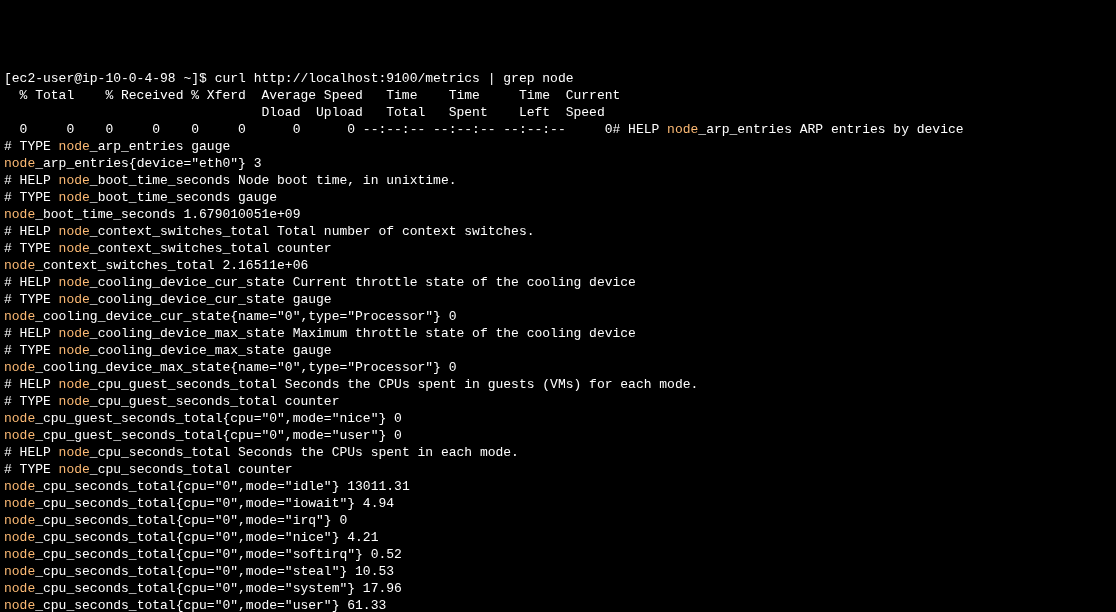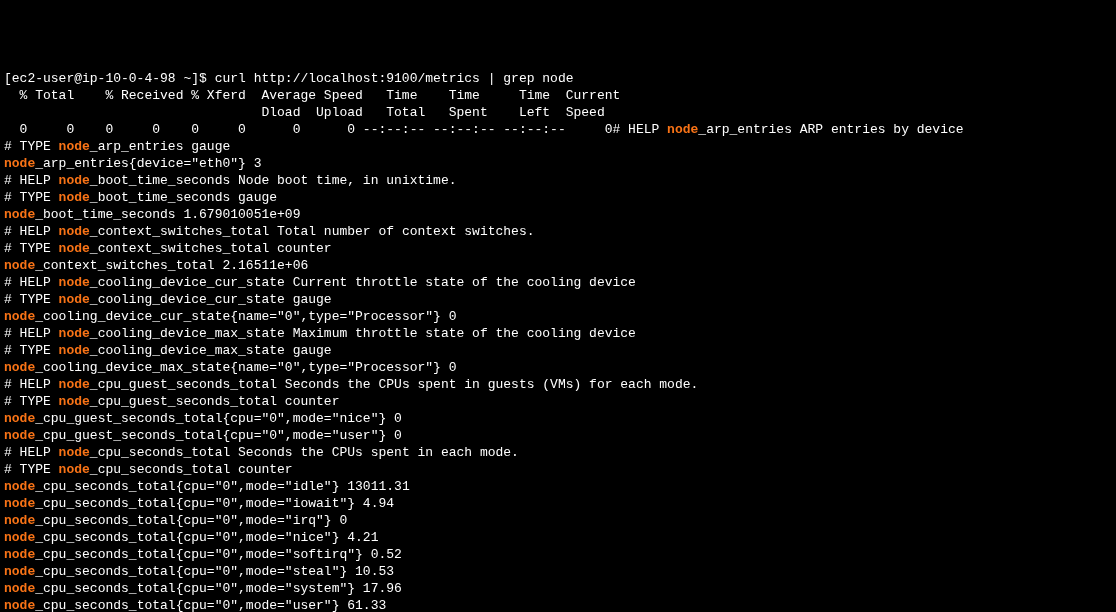--- a/index.html
+++ b/index.html
@@ -9,21 +9,21 @@
     font-size: 13px;
     line-height: 17px;
     margin: 0;
     padding: 2px 4px;
     white-space: pre;
     overflow: hidden;
     width: 1116px;
     height: 612px;
     box-sizing: border-box;
   }
-  .hl { color: #f97316; font-weight: bold; }
+  .hl { color: #fdba74; font-weight: normal; }
   .row { display: block; }
 </style>
 </head>
 <body>
 
 
 
 <div id="terminal"><span class="row">[ec2-user@ip-10-0-4-98 ~]$ curl http://localhost:9100/metrics | grep node</span><span class="row">  % Total    % Received % Xferd  Average Speed   Time    Time     Time  Current</span><span class="row">                                 Dload  Upload   Total   Spent    Left  Speed</span><span class="row">  0     0    0     0    0     0      0      0 --:--:-- --:--:-- --:--:--     0# HELP <span class="hl">node</span>_arp_entries ARP entries by device</span><span class="row"># TYPE <span class="hl">node</span>_arp_entries gauge</span><span class="row"><span class="hl">node</span>_arp_entries{device="eth0"} 3</span><span class="row"># HELP <span class="hl">node</span>_boot_time_seconds Node boot time, in unixtime.</span><span class="row"># TYPE <span class="hl">node</span>_boot_time_seconds gauge</span><span class="row"><span class="hl">node</span>_boot_time_seconds 1.679010051e+09</span><span class="row"># HELP <span class="hl">node</span>_context_switches_total Total number of context switches.</span><span class="row"># TYPE <span class="hl">node</span>_context_switches_total counter</span><span class="row"><span class="hl">node</span>_context_switches_total 2.16511e+06</span><span class="row"># HELP <span class="hl">node</span>_cooling_device_cur_state Current throttle state of the cooling device</span><span class="row"># TYPE <span class="hl">node</span>_cooling_device_cur_state gauge</span><span class="row"><span class="hl">node</span>_cooling_device_cur_state{name="0",type="Processor"} 0</span><span class="row"># HELP <span class="hl">node</span>_cooling_device_max_state Maximum throttle state of the cooling device</span><span class="row"># TYPE <span class="hl">node</span>_cooling_device_max_state gauge</span><span class="row"><span class="hl">node</span>_cooling_device_max_state{name="0",type="Processor"} 0</span><span class="row"># HELP <span class="hl">node</span>_cpu_guest_seconds_total Seconds the CPUs spent in guests (VMs) for each mode.</span><span class="row"># TYPE <span class="hl">node</span>_cpu_guest_seconds_total counter</span><span class="row"><span class="hl">node</span>_cpu_guest_seconds_total{cpu="0",mode="nice"} 0</span><span class="row"><span class="hl">node</span>_cpu_guest_seconds_total{cpu="0",mode="user"} 0</span><span class="row"># HELP <span class="hl">node</span>_cpu_seconds_total Seconds the CPUs spent in each mode.</span><span class="row"># TYPE <span class="hl">node</span>_cpu_seconds_total counter</span><span class="row"><span class="hl">node</span>_cpu_seconds_total{cpu="0",mode="idle"} 13011.31</span><span class="row"><span class="hl">node</span>_cpu_seconds_total{cpu="0",mode="iowait"} 4.94</span><span class="row"><span class="hl">node</span>_cpu_seconds_total{cpu="0",mode="irq"} 0</span><span class="row"><span class="hl">node</span>_cpu_seconds_total{cpu="0",mode="nice"} 4.21</span><span class="row"><span class="hl">node</span>_cpu_seconds_total{cpu="0",mode="softirq"} 0.52</span><span class="row"><span class="hl">node</span>_cpu_seconds_total{cpu="0",mode="steal"} 10.53</span><span class="row"><span class="hl">node</span>_cpu_seconds_total{cpu="0",mode="system"} 17.96</span><span class="row"><span class="hl">node</span>_cpu_seconds_total{cpu="0",mode="user"} 61.33</span></div>
 
 

